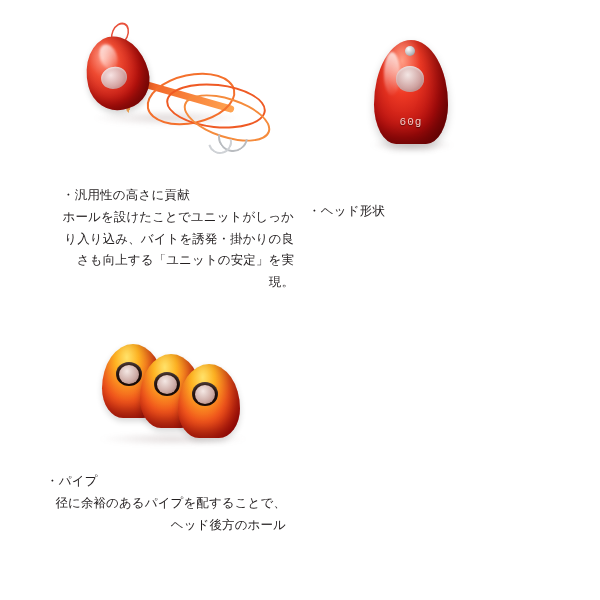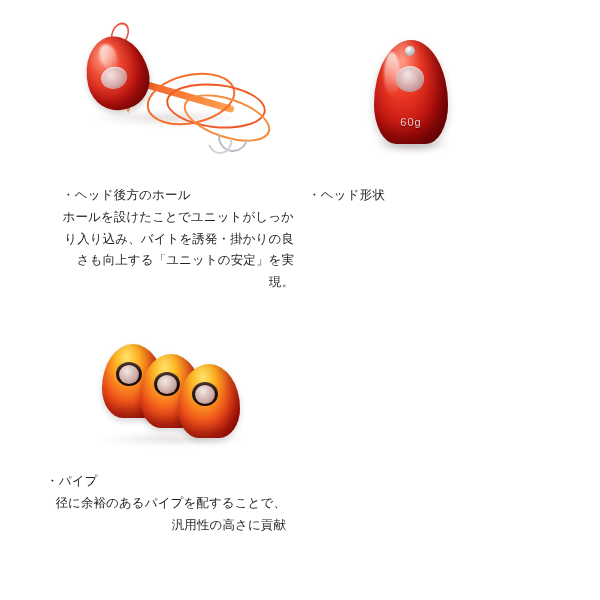--- a/index.html
+++ b/index.html
@@ -46,21 +46,21 @@
 
   
   #feat-hole   { left: 62px;  top: 18px;  width: 232px; }
   #feat-hole .fig   { height: 152px; }
   #feat-shape  { left: 308px; top: 18px; width: 240px; }
   #feat-shape .fig  { height: 152px; }
   #feat-pipe   { left: 46px;  top: 332px; width: 240px; }
   #feat-pipe .fig   { height: 122px; }
 
   #feat-hole .txt  { margin-top: 16px; }
-  #feat-shape .txt { margin-top: 16px; }
+  #feat-shape .txt { margin-top: 32px; }
   #feat-pipe .txt  { margin-top: 18px; }
 
   
   .art-hole { position: absolute; inset: 0; }
   .art-hole .head {
     position: absolute;
     left: 24px; top: 18px;
     width: 62px; height: 74px;
     border-radius: 50% 50% 46% 46% / 58% 58% 42% 42%;
     background:
@@ -187,21 +187,21 @@
     filter: blur(1.2px);
   }
   .art-shape .weight {
     position: absolute;
     left: 66px; top: 98px;
     width: 74px;
     text-align: center;
     font-size: 11px;
     color: #f4c8c3;
     letter-spacing: 1px;
-    font-family: Liberation Sans, sans-serif;
+    font-family: Liberation Mono, monospace;
     text-shadow: 0 1px 1px rgba(0,0,0,.5);
   }
   .art-shape .shadow {
     position: absolute;
     left: 62px; top: 120px;
     width: 84px; height: 14px;
     border-radius: 50%;
     background: radial-gradient(ellipse, rgba(120,90,90,.22), rgba(255,255,255,0) 70%);
     filter: blur(2px);
   }
@@ -262,21 +262,21 @@
         <div class="skirt2"></div>
         <div class="skirt3"></div>
         <div class="hook"></div>
         <div class="hook2"></div>
         <div class="cord"></div>
         <div class="head"></div>
         <div class="gloss"></div>
       </div>
     </div>
     <div class="txt">
-      <p class="title">・ヘッド後方のホール</p>
+      <p class="title">・汎用性の高さに貢献</p>
       <p class="body">ホールを設けたことでユニットがしっかり入り込み、バイトを誘発・掛かりの良さも向上する「ユニットの安定」を実現。</p>
     </div>
   </div>
 
   <div class="feature" id="feat-shape">
     <div class="fig">
       <div class="art-shape">
         <div class="shadow"></div>
         <div class="body60"></div>
         <div class="gloss"></div>
@@ -300,17 +300,17 @@
         <div class="ph ph2"></div>
         <div class="hole h2"></div>
         <div class="ring r2"></div>
         <div class="ph ph3"></div>
         <div class="hole h3"></div>
         <div class="ring r3"></div>
       </div>
     </div>
     <div class="txt">
       <p class="title">・パイプ</p>
-      <p class="body">径に余裕のあるパイプを配することで、汎用性の高さに貢献</p>
+      <p class="body">径に余裕のあるパイプを配することで、ヘッド後方のホール</p>
     </div>
   </div>
 
 </div>
 
 </body></html>

